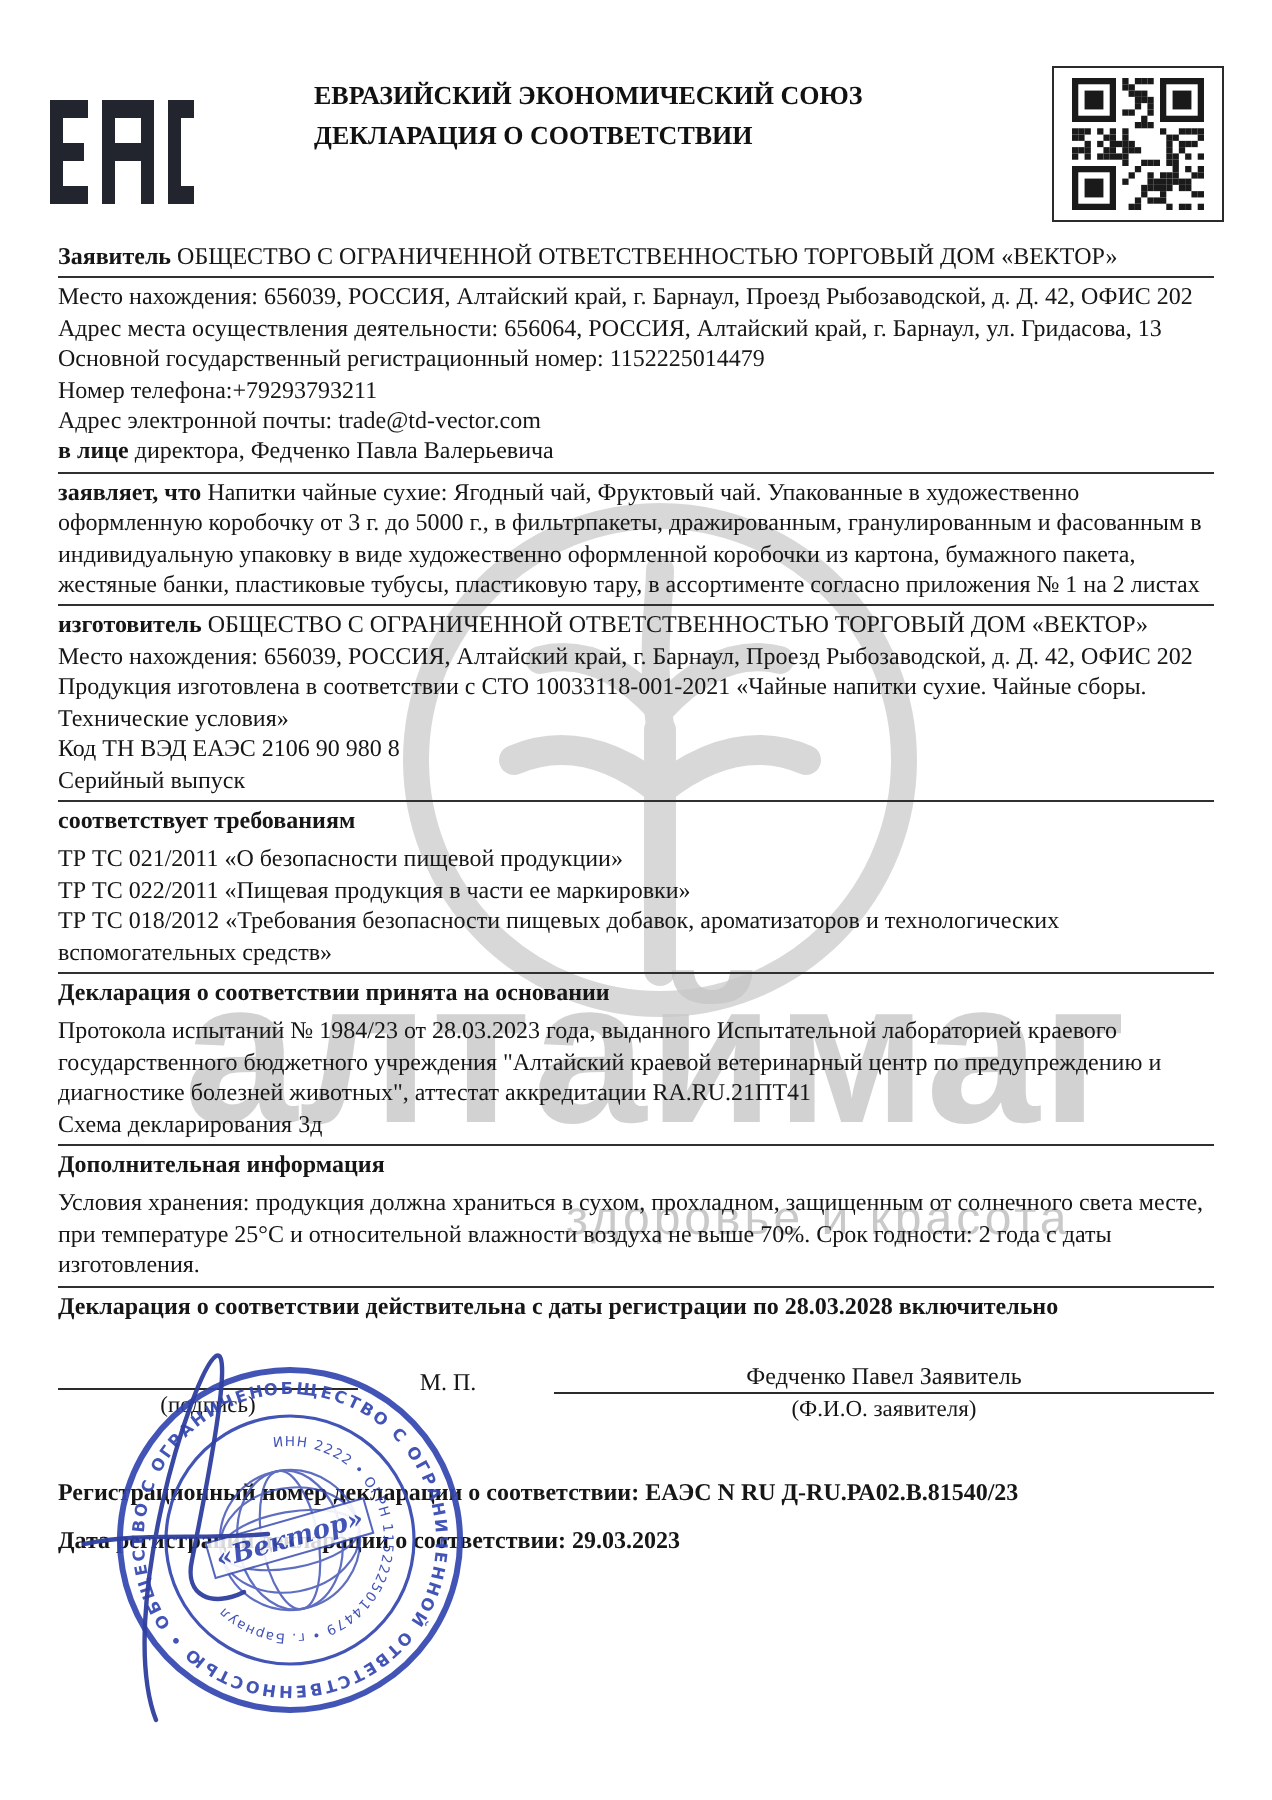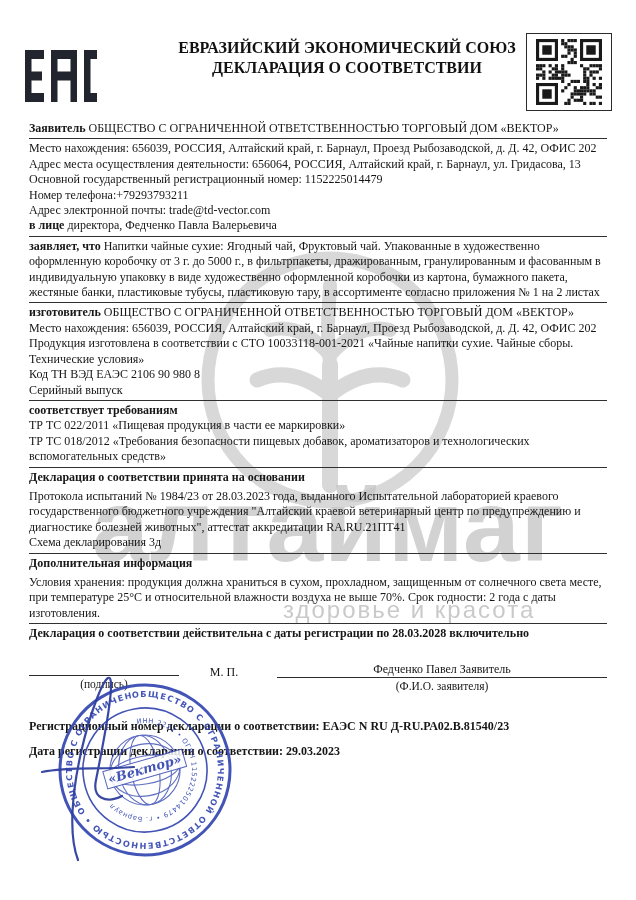--- a/index.html
+++ b/index.html
@@ -1,21 +1,21 @@
 <!DOCTYPE html>
 <html><head>
 <meta charset="utf-8">
 <style>
   html,body{margin:0;padding:0;background:#ffffff;}
   #page{position:relative;width:636px;height:900px;background:#fff;overflow:hidden;
         font-family:"Liberation Serif", serif;color:#161616;}
   
   #eac{position:absolute;left:25px;top:50px;}
-  #title{position:absolute;left:157px;top:38px;width:380px;text-align:center;
-         font-weight:bold;font-size:16px;line-height:20px;color:#111;}
+  #title{position:absolute;left:157px;top:38px;width:380px;
+         font-weight:bold;font-size:13px;line-height:20px;color:#111;}
   #qrbox{position:absolute;right:24px;top:33px;width:84px;height:76px;border:1.5px solid #2b2b2b;
          display:flex;align-items:center;justify-content:center;background:#fff;}
   
   .wm{position:absolute;z-index:0;}
   #wm-logo{left:195px;top:245px;}
   #wm-brand{left:92px;top:468px;font-family:"Liberation Sans",sans-serif;font-weight:bold;
             font-size:102px;letter-spacing:1px;color:#c7c7c7;opacity:.8;}
   #wm-tag{left:283px;top:596px;font-family:Liberation Sans, sans-serif;
           font-size:24px;letter-spacing:2px;color:#c4c4c4;opacity:.9;}
   
@@ -227,20 +227,21 @@
     <div class="hr"></div>
 
     <p class="p"><span class="lead">изготовитель</span><span> ОБЩЕСТВО С ОГРАНИЧЕННОЙ ОТВЕТСТВЕННОСТЬЮ ТОРГОВЫЙ ДОМ «ВЕКТОР»</span></p>
     <p class="p">Место нахождения: 656039, РОССИЯ, Алтайский край, г. Барнаул, Проезд Рыбозаводской, д. Д. 42, ОФИС 202</p>
     <p class="p">Продукция изготовлена в соответствии с СТО 10033118-001-2021 «Чайные напитки сухие. Чайные сборы. Технические условия»</p>
     <p class="p">Код ТН ВЭД ЕАЭС 2106 90 980 8</p>
     <p class="p">Серийный выпуск</p>
     <div class="hr"></div>
 
     <p class="p b">соответствует требованиям</p>
+    <p class="p gap4">ТР ТС 021/2011 «О безопасности пищевой продукции»</p>
     <p class="p">ТР ТС 022/2011 «Пищевая продукция в части ее маркировки»</p>
     <p class="p">ТР ТС 018/2012 «Требования безопасности пищевых добавок, ароматизаторов и технологических вспомогательных средств»</p>
     <div class="hr"></div>
 
     <p class="p b">Декларация о соответствии принята на основании</p>
     <p class="p gap4">Протокола испытаний № 1984/23 от 28.03.2023 года, выданного Испытательной лабораторией краевого государственного бюджетного учреждения "Алтайский краевой ветеринарный центр по предупреждению и диагностике болезней животных", аттестат аккредитации RA.RU.21ПТ41</p>
     <p class="p">Схема декларирования 3д</p>
     <div class="hr"></div>
 
     <p class="p b">Дополнительная информация</p>

